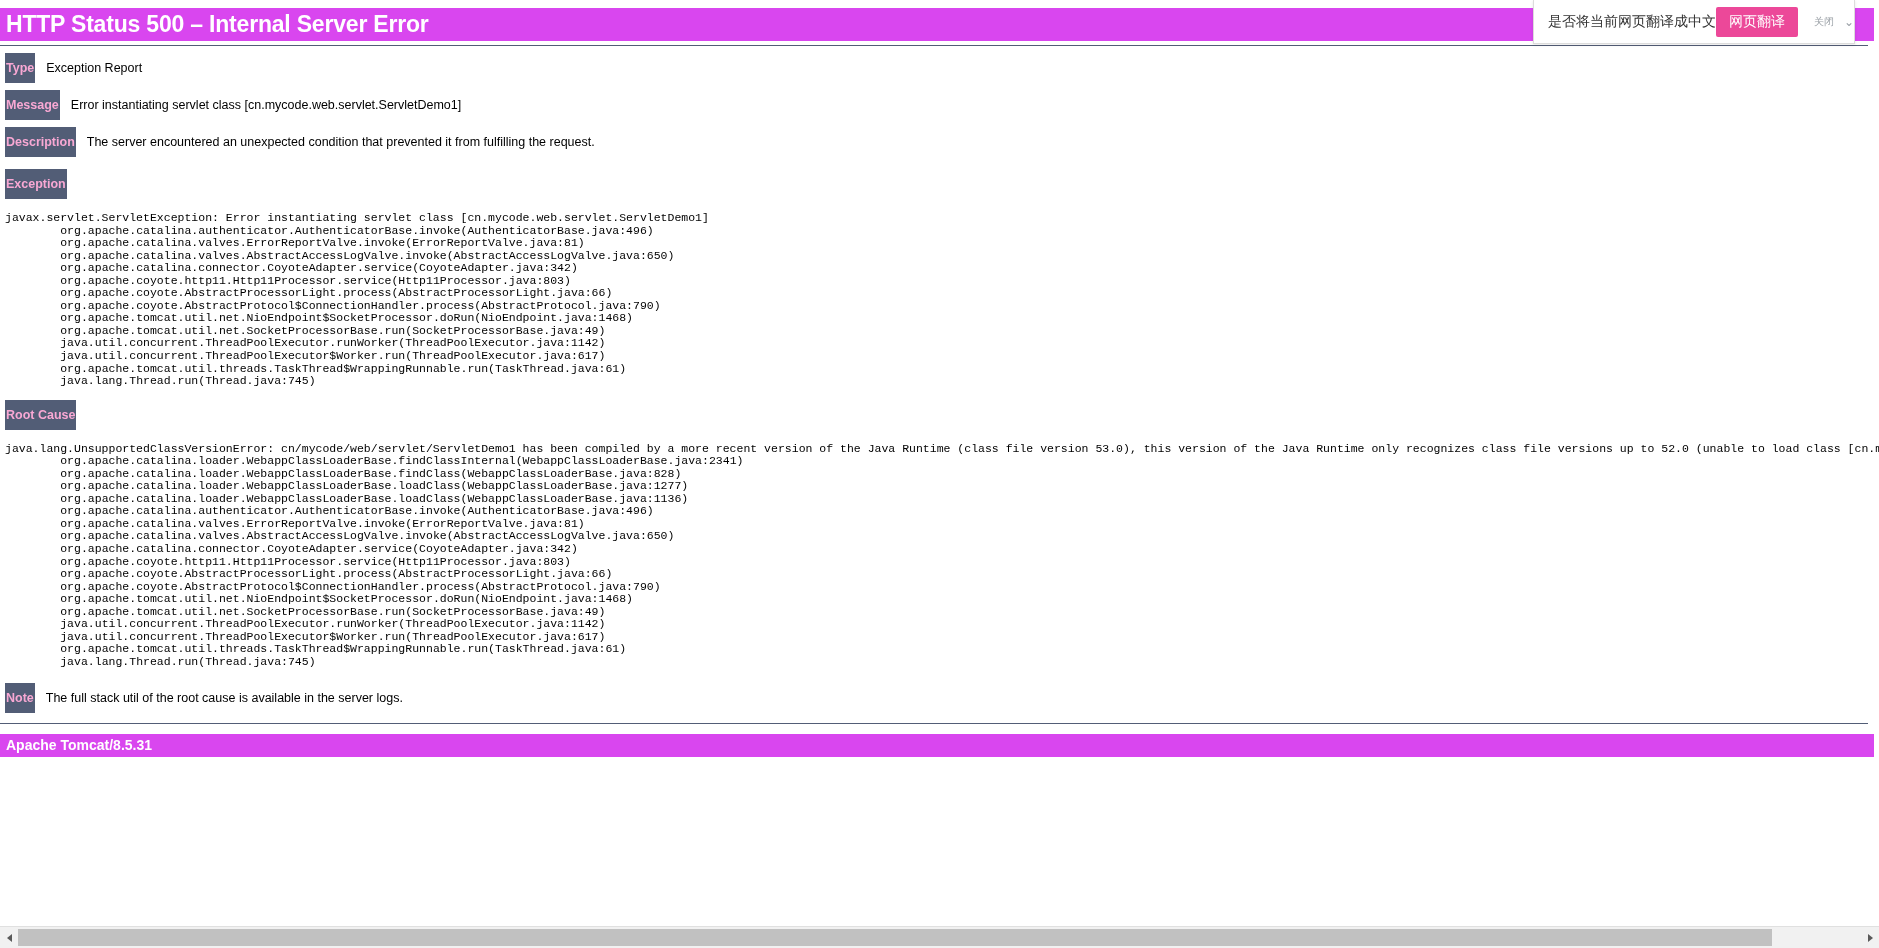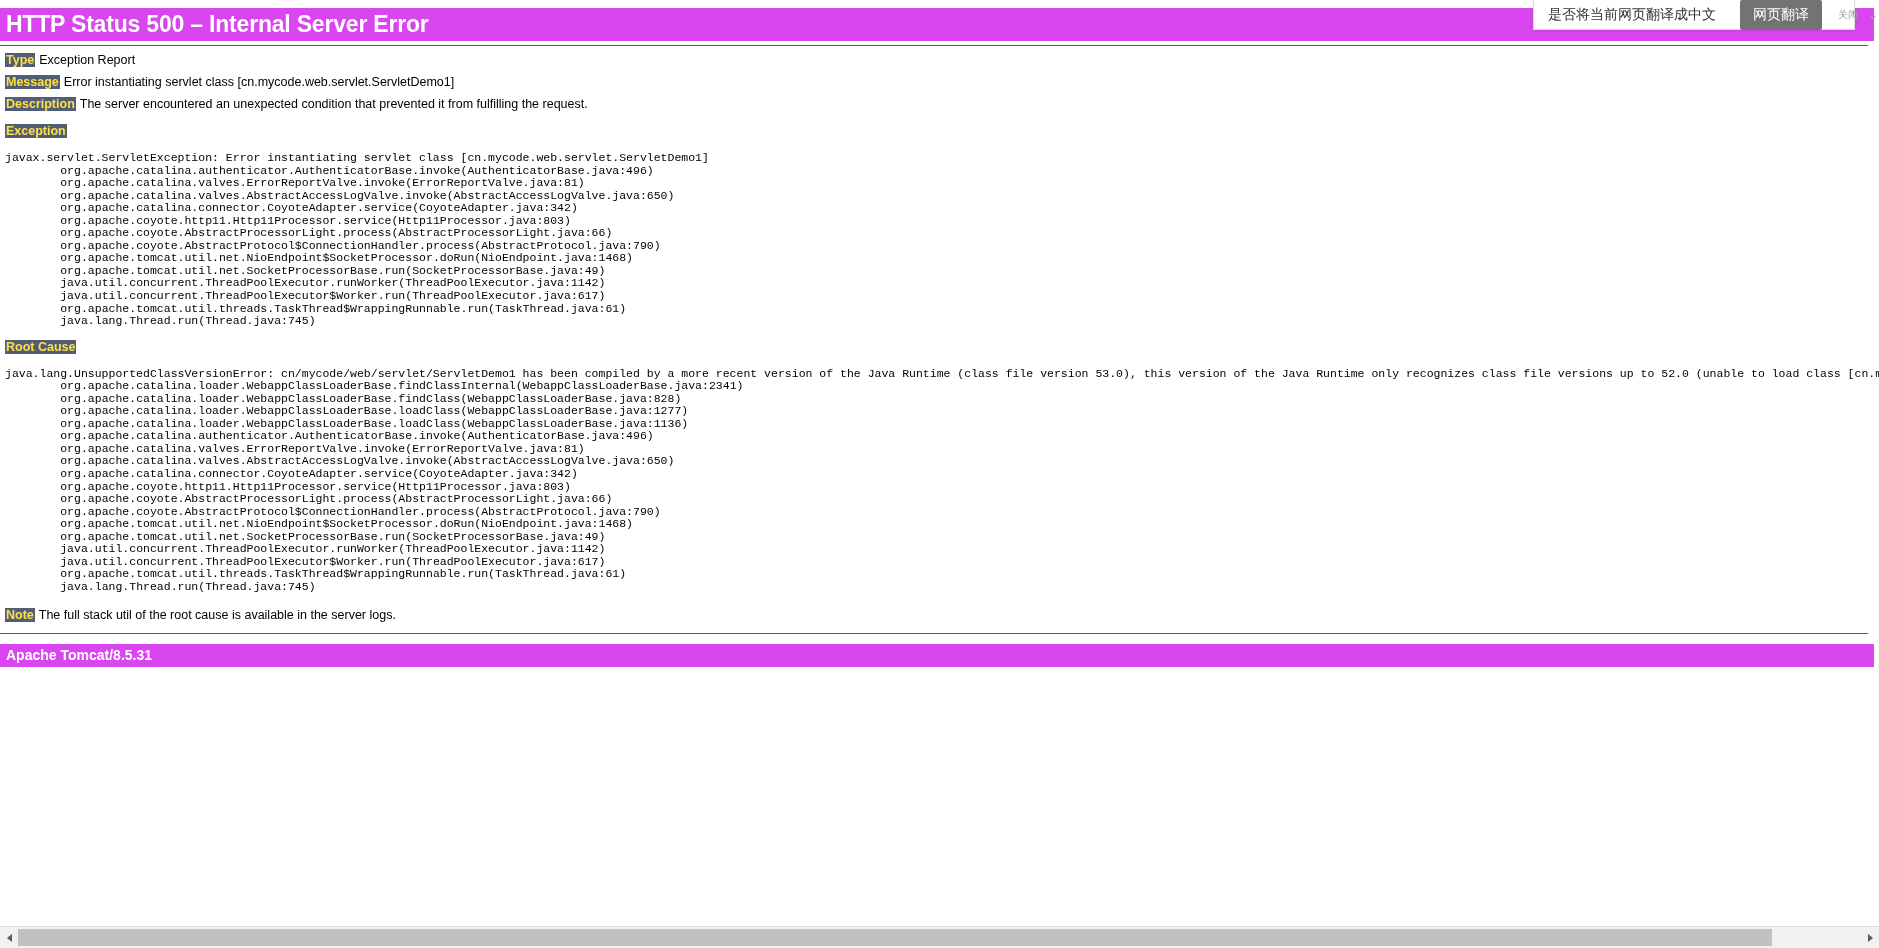--- a/index.html
+++ b/index.html
@@ -56,27 +56,27 @@
   .info-row {
     font-size: 12.5px;
     line-height: 15px;
     color: #000000;
     margin: 7px 0 0 5px;
     white-space: nowrap;
   }
   .tag {
     display: inline-block;
     background: #525D76;
-    color: #fde047;
+    color: #f9a8d4;
     font-weight: bold;
     font-size: 12.5px;
     line-height: 14px;
-    padding: 0 1px;
-  }
-  .info-row .txt { margin-left: 4px; text-align: right; }
+    padding: 8px 1px;
+  }
+  .info-row .txt { margin-left: 11px; text-align: right; }
 
   .section-head {
     margin: 12px 0 0 5px;
   }
   .section-head .tag { font-size: 12.5px; }
 
   pre.trace {
     font-family: "Liberation Mono", "DejaVu Sans Mono", monospace;
     font-size: 11.5px;
     line-height: 12.55px;
@@ -140,39 +140,39 @@
     background: #c1c1c1;
     border-radius: 0;
   }
 
   
   #translate-popup {
     position: absolute;
     right: 24px;
     top: 0;
     width: 322px;
-    height: 30px;
+    height: 44px;
     background: #ffffff;
     border: 1px solid #dcdcdc;
     border-top: none;
     box-sizing: border-box;
     display: flex;
     align-items: center;
     padding: 0 10px 0 14px;
     font-family: "Liberation Sans", sans-serif;
     box-shadow: 0 1px 3px rgba(0,0,0,0.10);
   }
   #translate-text {
     font-size: 14px;
     color: #333333;
     white-space: nowrap;
   }
   #translate-btn {
-    margin-left: 24px;
-    background: #737373;
+    margin-left: 0;
+    background: #ec4899;
     color: #ffffff;
     font-size: 14px;
     border: none;
     border-radius: 2px;
     padding: 6px 13px;
     cursor: pointer;
     font-family: "Liberation Sans", sans-serif;
     white-space: nowrap;
   }
   #translate-close {

